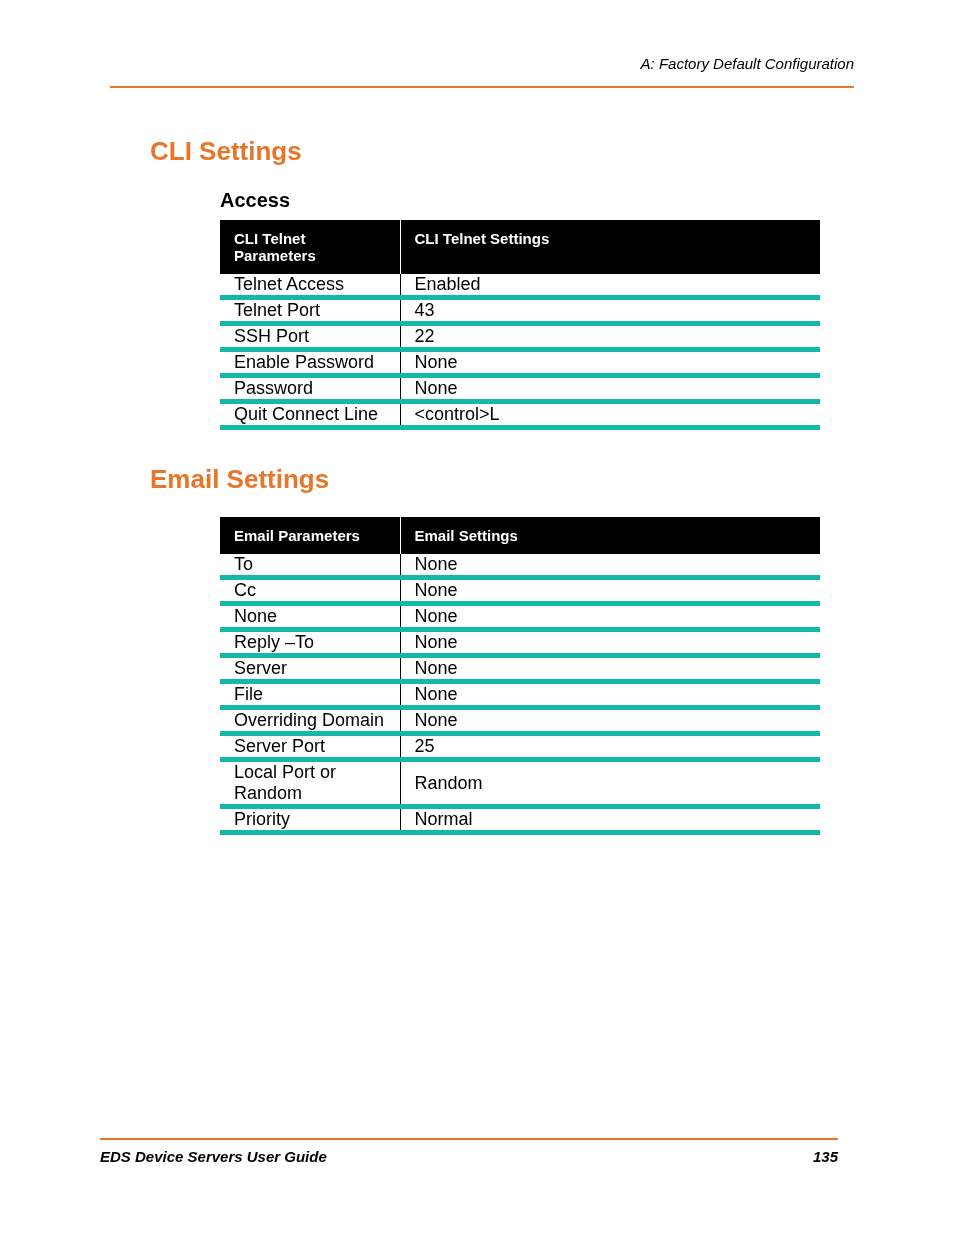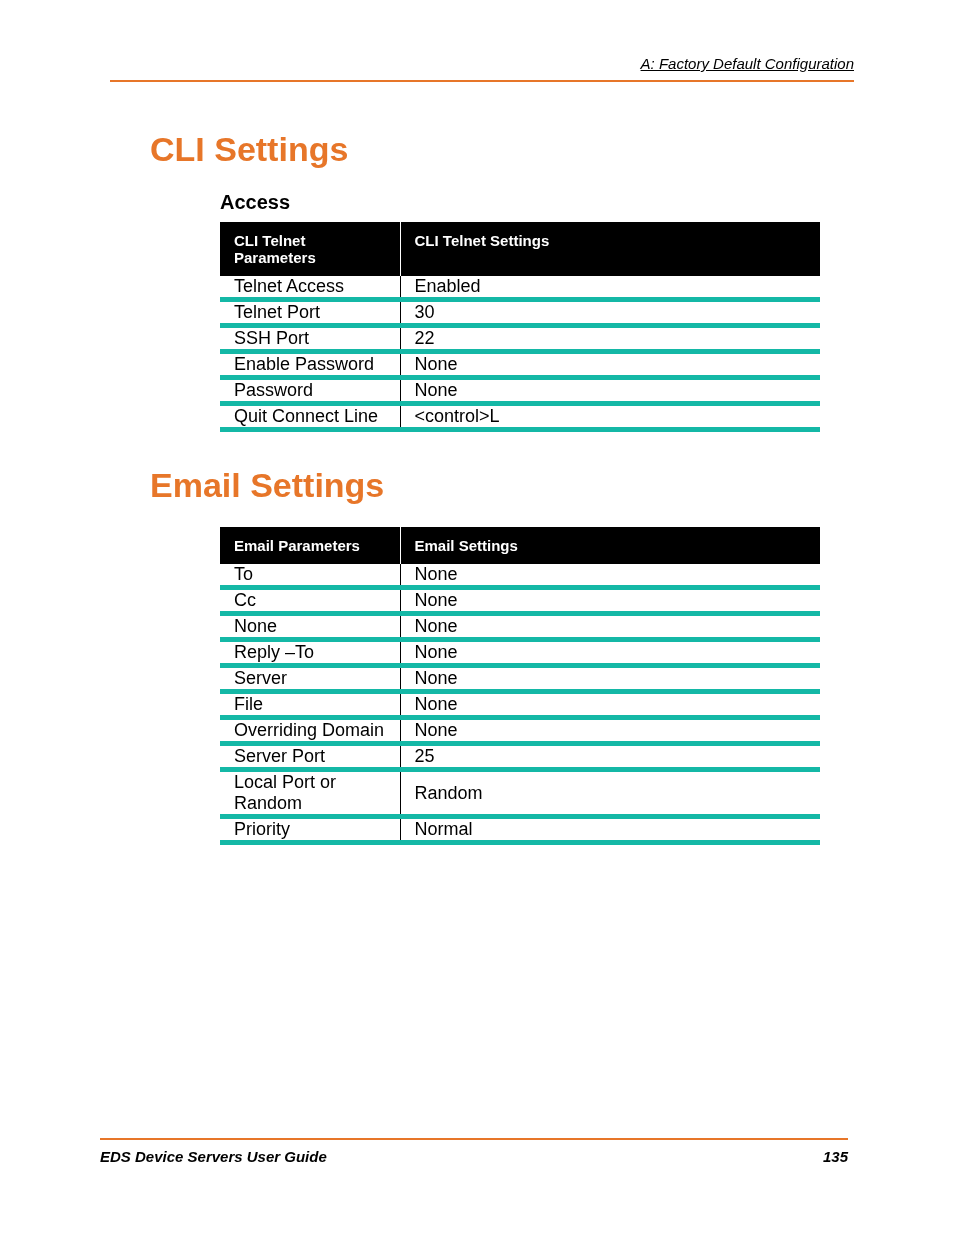--- a/index.html
+++ b/index.html
@@ -11,32 +11,31 @@
     position: relative;
     color: #000;
   }
   .page {
     padding: 55px 100px 0 110px;
   }
   .header-line {
     text-align: right;
     font-style: italic;
     font-size: 15px;
-    text-decoration: underline;
     padding-bottom: 5px;
-    margin-bottom: 3px;
+    margin-bottom: 9px;
   }
   .hr-orange {
     border: none;
     border-top: 2px solid #e77629;
     margin-bottom: 48px;
   }
   .h1 {
     color: #e77629;
-    font-size: 34px;
+    font-size: 26px;
     font-weight: bold;
     margin-left: 40px;
     margin-bottom: 22px;
   }
   .h2 {
     color: #000;
     font-size: 20px;
     font-weight: bold;
     margin-left: 110px;
     margin-bottom: 8px;
@@ -69,21 +68,21 @@
     border-bottom: 5px solid #14b8a6;
     vertical-align: middle;
   }
   tbody td:first-child {
     width: 180px;
     border-right: 1px solid #000;
   }
   .footer {
     position: absolute;
     left: 100px;
-    right: 106px;
+    right: 116px;
     bottom: 70px;
   }
   .footer-rule {
     border: none;
     border-top: 2px solid #e77629;
     margin-bottom: 8px;
   }
   .footer-row {
     display: flex;
     justify-content: space-between;
@@ -110,21 +109,21 @@
           <th>CLI Telnet Settings</th>
         </tr>
       </thead>
       <tbody>
         <tr>
             <td>Telnet Access</td>
             <td>Enabled</td>
           </tr>
         <tr>
             <td>Telnet Port</td>
-            <td>30</td>
+            <td>43</td>
           </tr>
         <tr>
             <td>SSH Port</td>
             <td>22</td>
           </tr>
         <tr>
             <td>Enable Password</td>
             <td>None</td>
           </tr>
         <tr>

